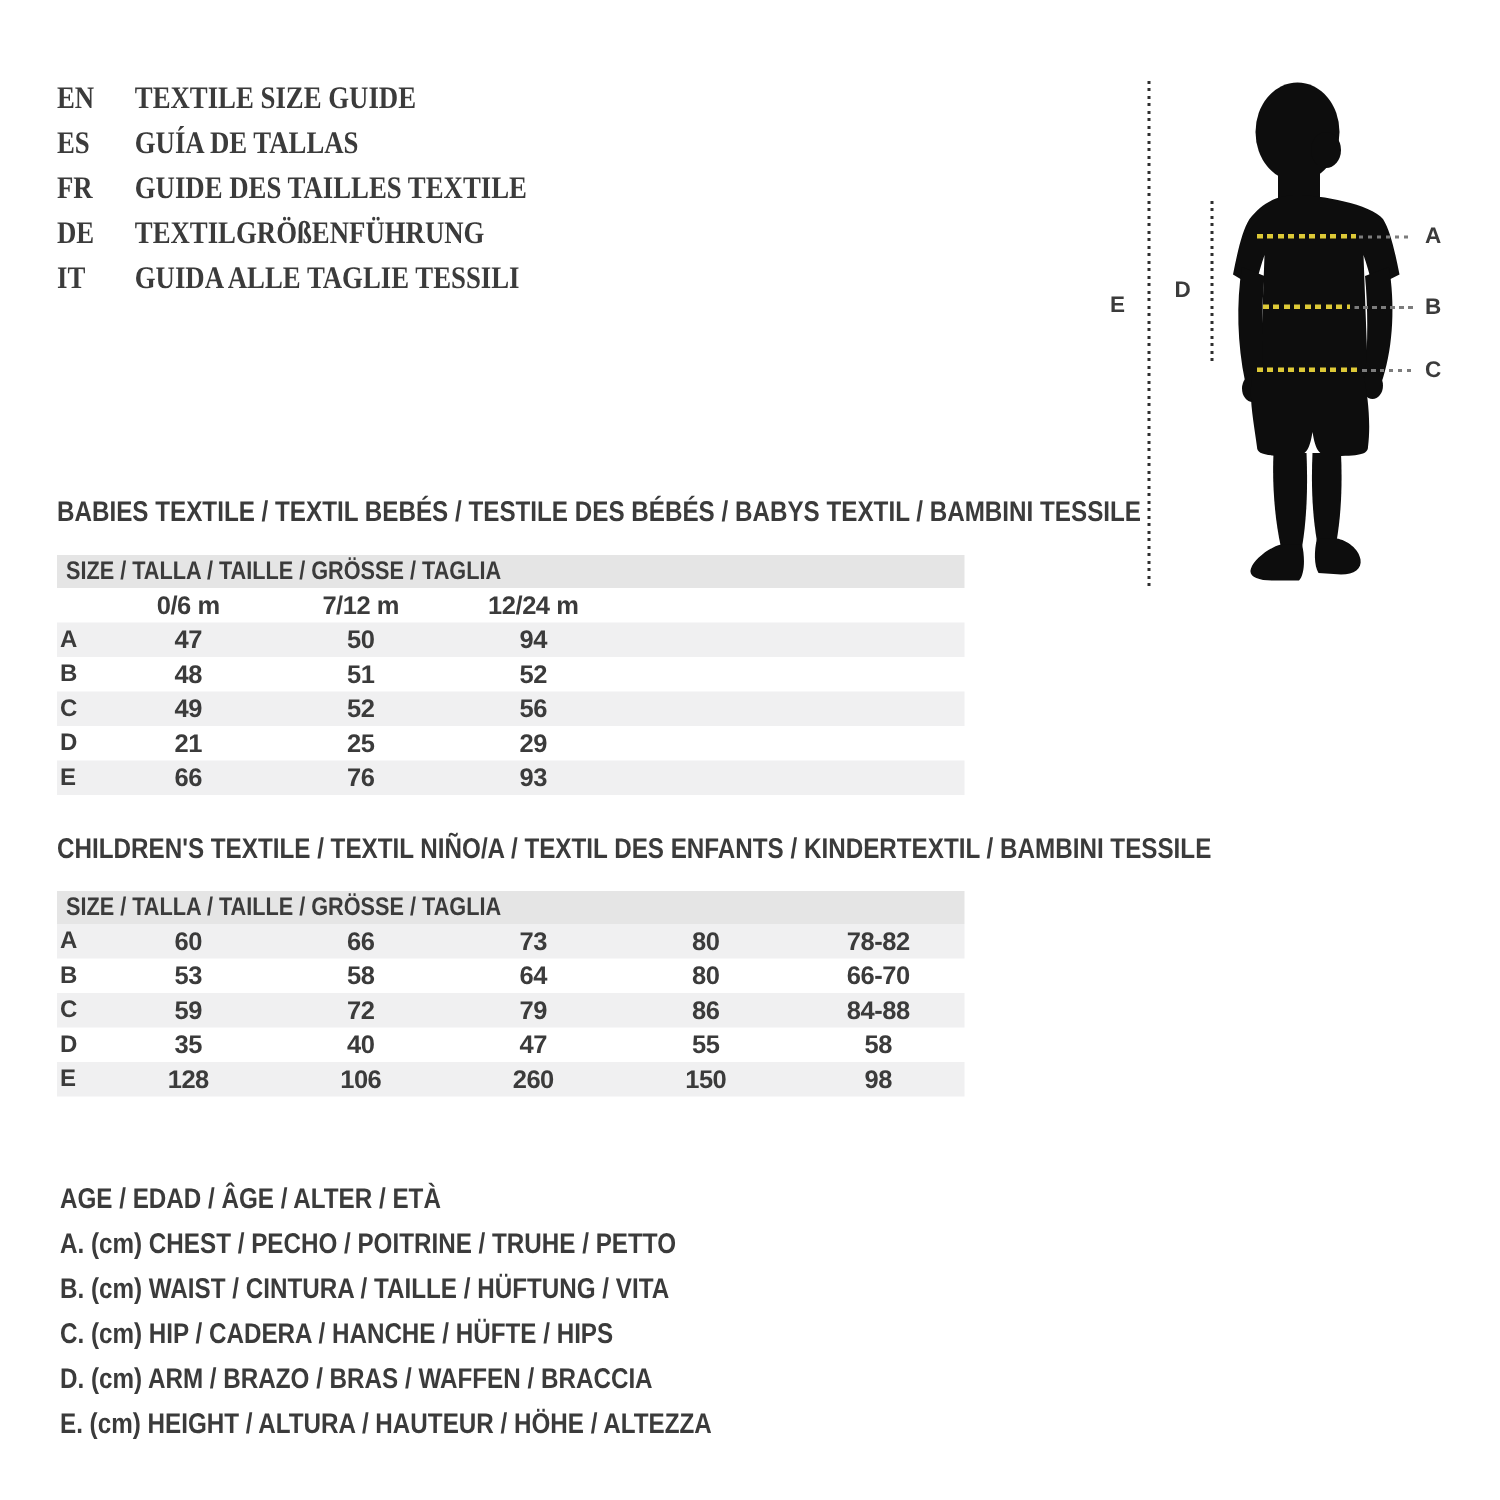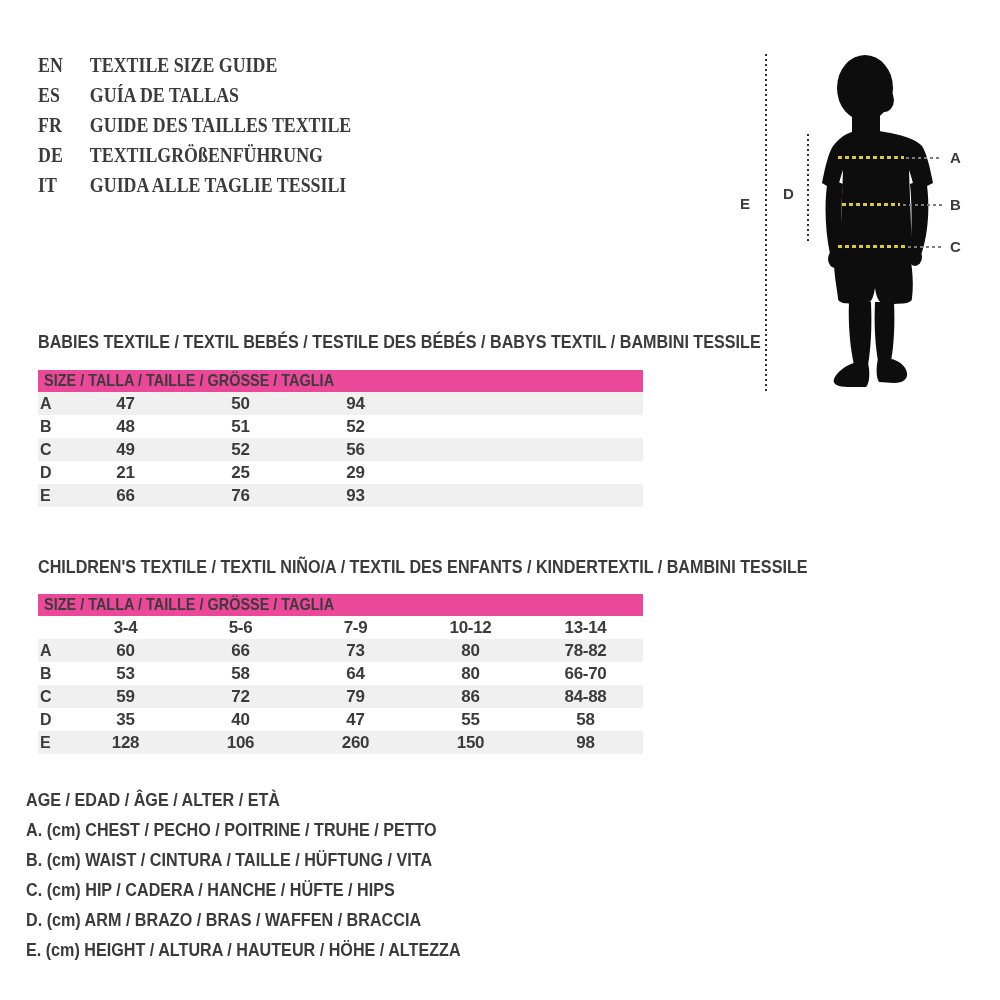--- a/index.html
+++ b/index.html
@@ -24,31 +24,31 @@
   .dash-yellow { height:3px; background:repeating-linear-gradient(90deg,#ddc937 0 4px,transparent 4px 7px); }
   .dash-grey { height:2px; background:repeating-linear-gradient(90deg,#7c7c7c 0 3px,transparent 3px 6px); }
   .sil { fill:#0d0d0d; }
 
   
   .sec-title { left:38px; font-size:19px; font-weight:700;
                transform:scaleX(0.85); transform-origin:left center; white-space:nowrap; }
 
   
   .size-table { left:38px; width:605px; }
-  .bar { height:22px; background:#ec4899; display:flex; align-items:center; padding-left:6px; }
+  .bar { height:22px; background:#e5e5e5; display:flex; align-items:center; padding-left:6px; }
   .bar span { font-size:17px; font-weight:700; }
   .trow { display:grid; height:23px; align-items:center; font-size:17px; font-weight:700; }
   .babies-grid { grid-template-columns:30px 115px 115px 115px 1fr; }
   .children-grid { grid-template-columns:30px 115px 115px 115px 115px 115px; }
   .cell { text-align:center; letter-spacing:-0.3px; }
   .rlabel { text-align:left; padding-left:2px; font-size:16px; }
   .stripe { background:#f0f0f1; }
 
   
-  .legend { left:26px; top:785px; }
+  .legend { left:40px; top:785px; }
   .legend-line { height:30px; display:flex; align-items:center; font-size:19px; font-weight:700;
                  transform:scaleX(0.85); transform-origin:left center; white-space:nowrap; }
 </style>
 </head>
 <body>
 
 <div class="abs langs">
   <div class="lang-row">
     <span class="lang-code">EN</span>
     <span>TEXTILE SIZE GUIDE</span>
@@ -111,20 +111,27 @@
 <div class="abs dash-yellow" style="left:838px; top:245px; width:67px;"></div>
 <div class="abs dash-grey" style="left:908px; top:246px; width:34px;"></div>
 <div class="abs meas-label" style="left:950px; top:238px;">C</div>
 
 <div class="abs sec-title" style="top:331px;">BABIES TEXTILE / TEXTIL BEBÉS / TESTILE DES BÉBÉS / BABYS TEXTIL / BAMBINI TESSILE</div>
 
 <div class="abs size-table" style="top:370px;">
   <div class="bar">
     <span class="cond">SIZE / TALLA / TAILLE / GRÖSSE / TAGLIA</span>
   </div>
+  <div class="trow babies-grid">
+    <div class="cell rlabel"></div>
+    <div class="cell">0/6 m</div>
+    <div class="cell">7/12 m</div>
+    <div class="cell">12/24 m</div>
+    <div></div>
+  </div>
   <div class="trow babies-grid stripe">
     <div class="cell rlabel">A</div>
     <div class="cell">47</div>
     <div class="cell">50</div>
     <div class="cell">94</div>
     <div></div>
   </div>
   <div class="trow babies-grid">
     <div class="cell rlabel">B</div>
     <div class="cell">48</div>
@@ -153,28 +160,20 @@
     <div class="cell">93</div>
     <div></div>
   </div>
 </div>
 
 <div class="abs sec-title" style="top:556px;">CHILDREN'S TEXTILE / TEXTIL NIÑO/A / TEXTIL DES ENFANTS / KINDERTEXTIL / BAMBINI TESSILE</div>
 
 <div class="abs size-table" style="top:594px;">
   <div class="bar">
     <span class="cond">SIZE / TALLA / TAILLE / GRÖSSE / TAGLIA</span>
-  </div>
-  <div class="trow children-grid">
-    <div class="cell rlabel"></div>
-    <div class="cell">3-4</div>
-    <div class="cell">5-6</div>
-    <div class="cell">7-9</div>
-    <div class="cell">10-12</div>
-    <div class="cell">13-14</div>
   </div>
   <div class="trow children-grid stripe">
     <div class="cell rlabel">A</div>
     <div class="cell">60</div>
     <div class="cell">66</div>
     <div class="cell">73</div>
     <div class="cell">80</div>
     <div class="cell">78-82</div>
   </div>
   <div class="trow children-grid">

